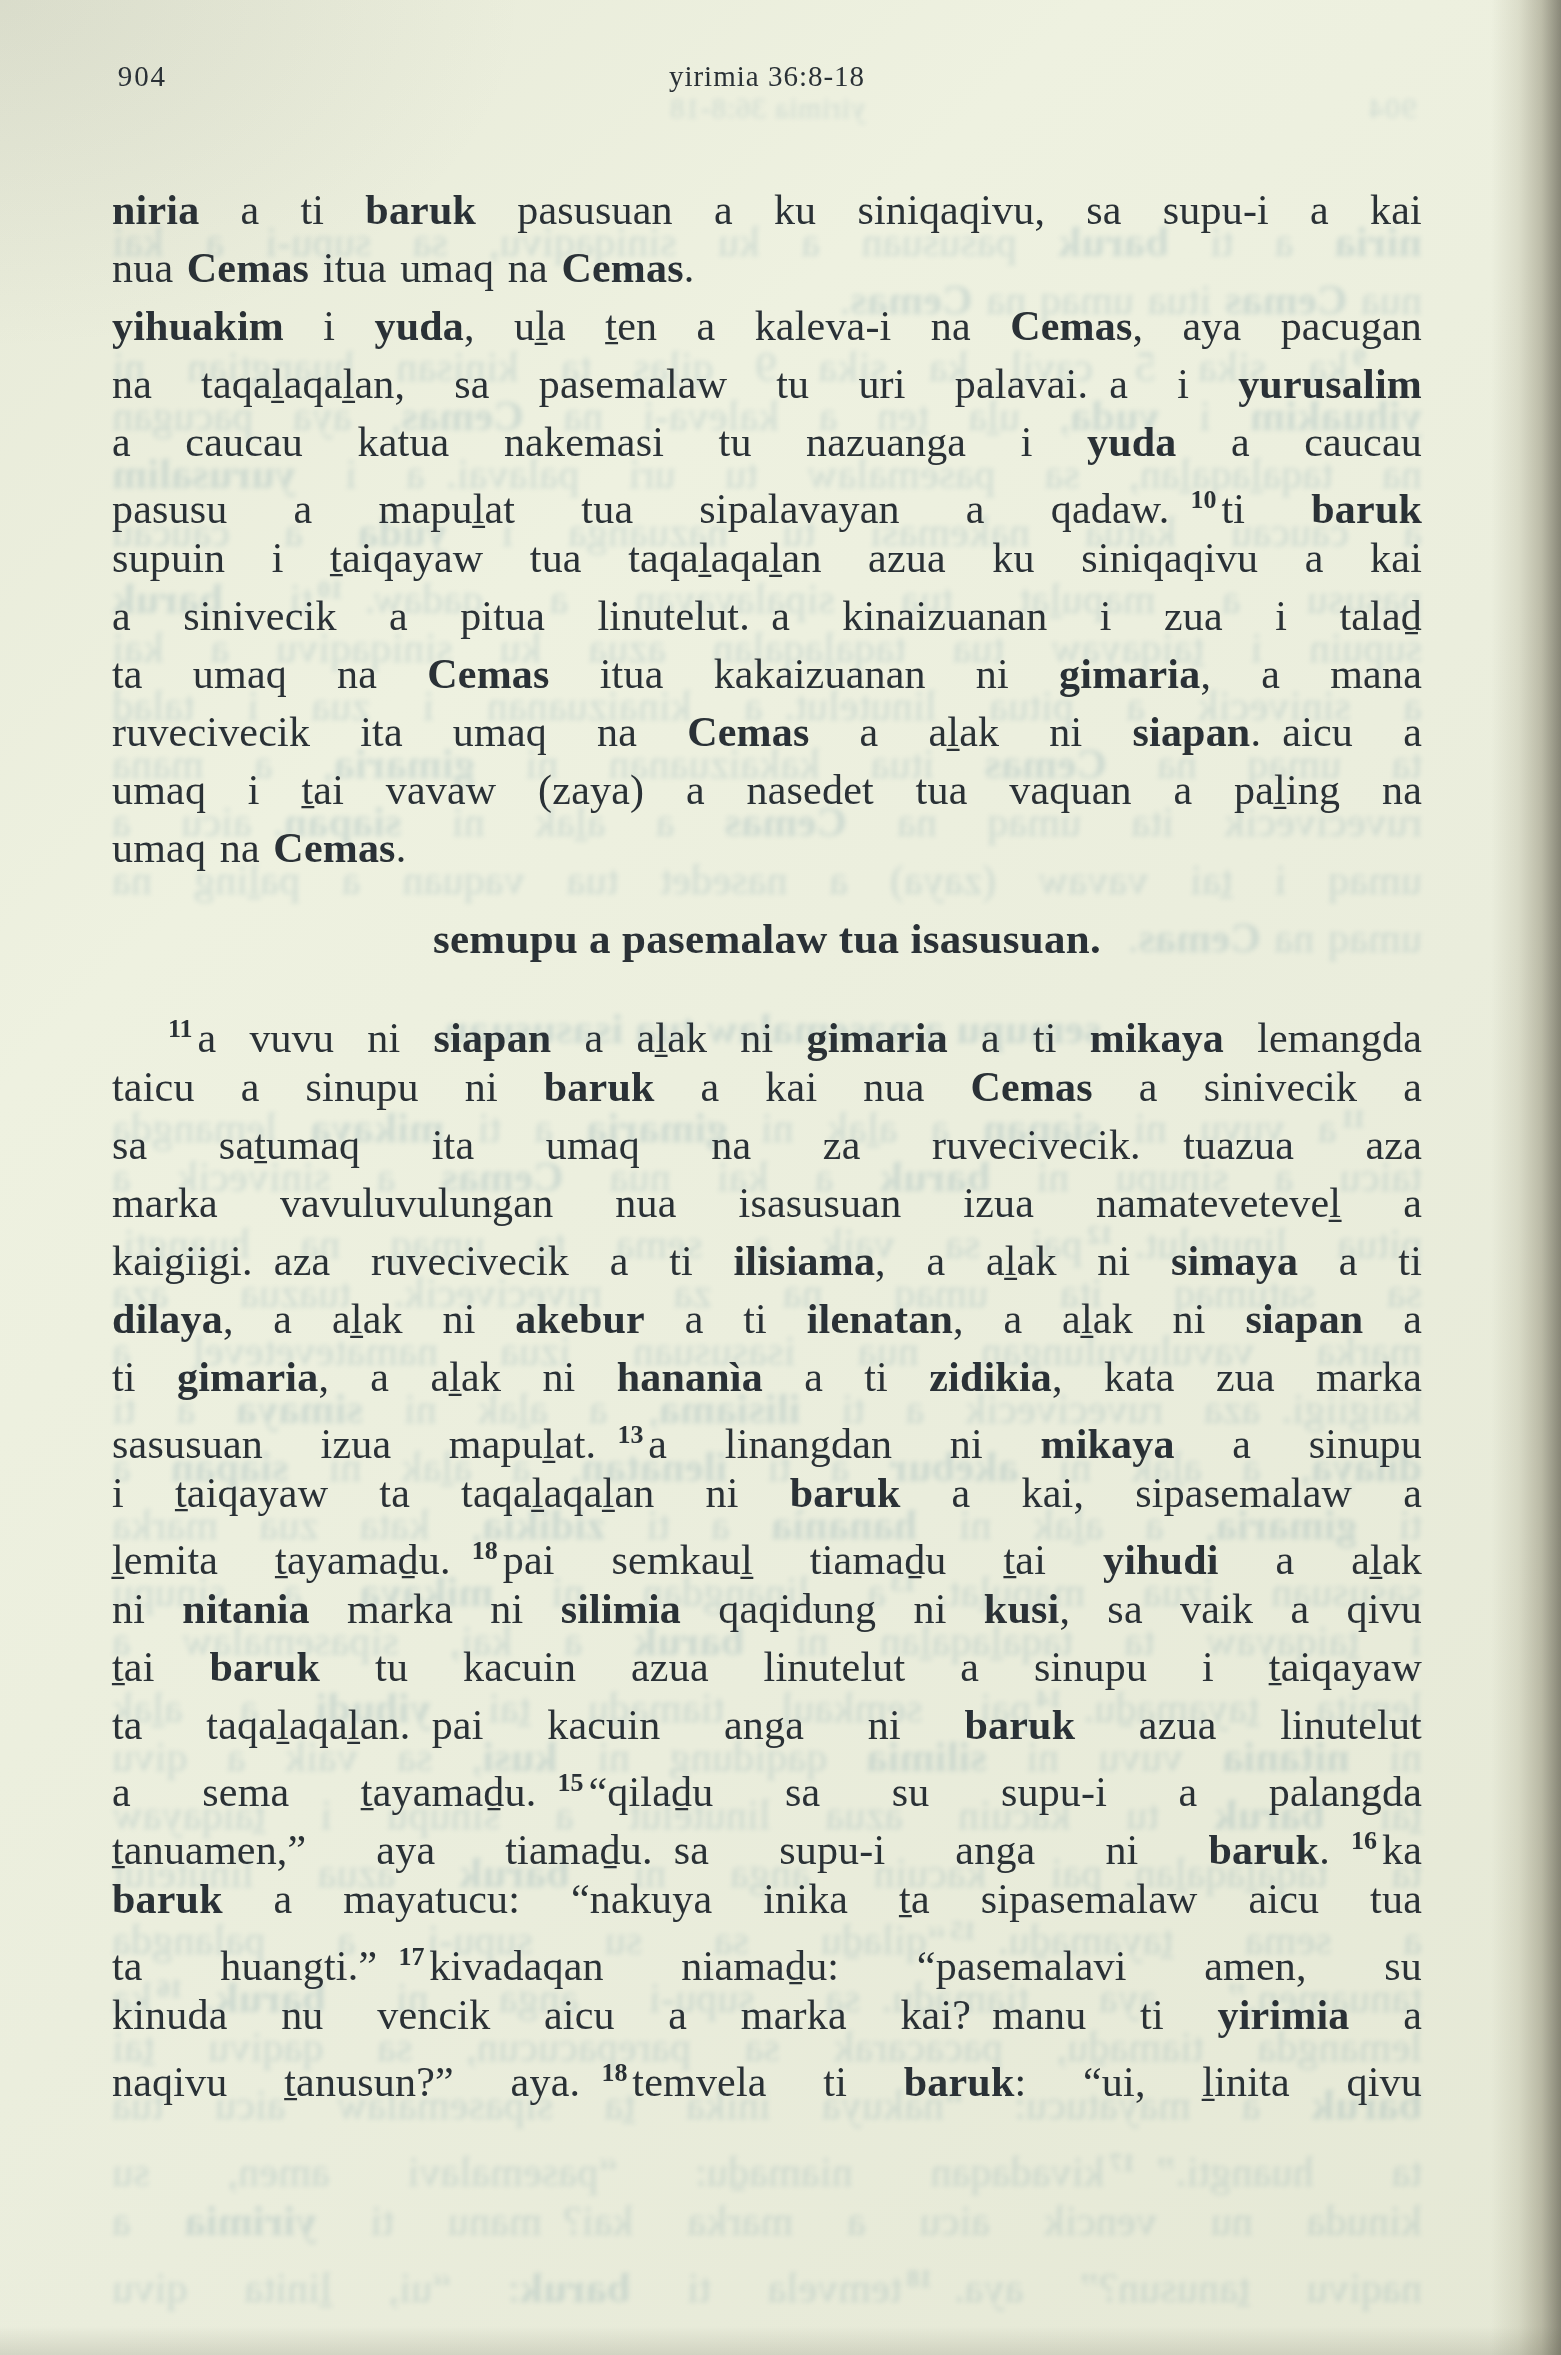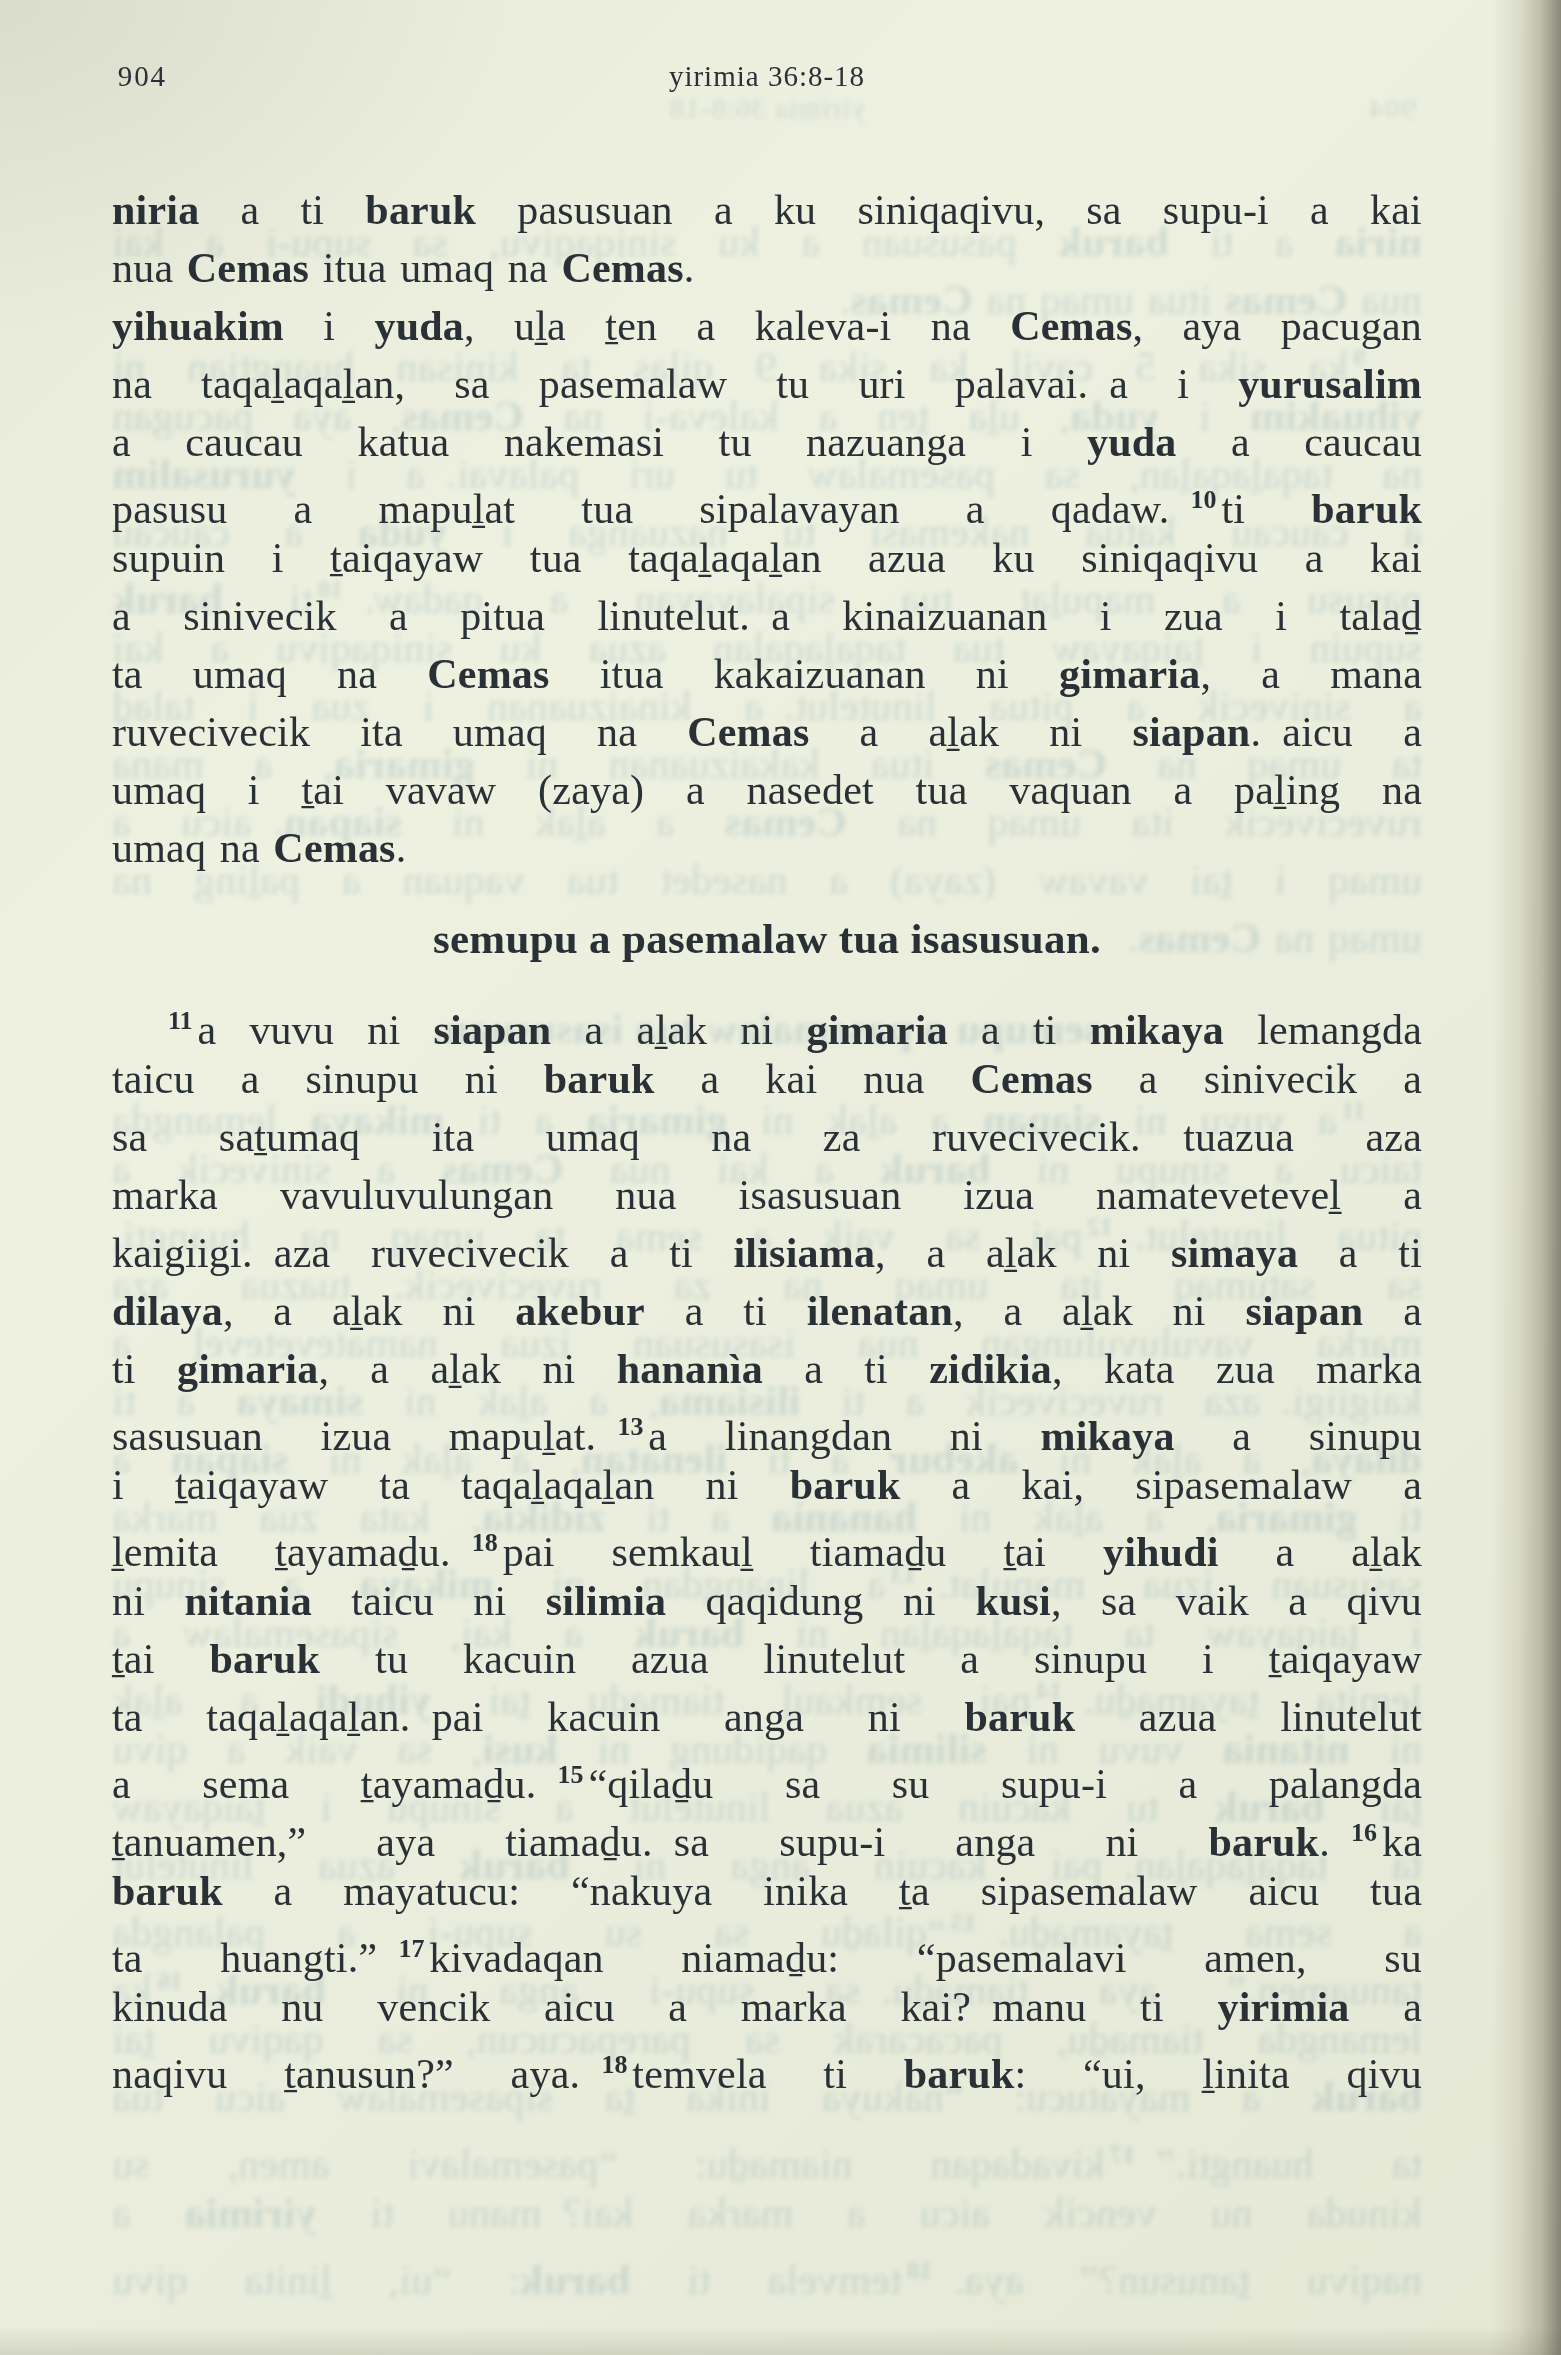--- a/index.html
+++ b/index.html
@@ -32,21 +32,21 @@
     font-size:42px; line-height:58px; height:58px;
     text-align:justify; text-align-last:justify;
     word-spacing:2.9px; letter-spacing:0.2px;
   }
   .line.indent { padding-left:56px; }
   .line.left { text-align:left; text-align-last:left; }
   .bold { font-weight:bold; }
   .vn { font-weight:bold; font-size:26px; vertical-align:14.6px; padding-right:4.9px; letter-spacing:0; }
   .heading {
     font-size:43px; font-weight:bold; text-align:center;
-    line-height:58px; margin-top:33px; margin-bottom:24px;
+    line-height:58px; margin-top:33px; margin-bottom:32px;
     letter-spacing:0.3px;
   }
   
   .bleed {
     position:absolute; left:112px; top:82px; width:1310px; z-index:1;
     transform:scaleX(-1);
     filter:blur(2.5px);
     opacity:0.17;
     color:#39728c;
     pointer-events:none; user-select:none;
@@ -84,21 +84,21 @@
           <div class="line indent"><span class="vn">11</span><span>a vuvu ni </span><span class="bold">siapan</span><span> a aḻak ni </span><span class="bold">gimaria</span><span> a ti </span><span class="bold">mikaya</span><span> lemangda</span></div>
           <div class="line"><span>taicu a sinupu ni </span><span class="bold">baruk</span><span> a kai nua </span><span class="bold">Cemas</span><span> a sinivecik a</span></div>
           <div class="line"><span>sa saṯumaq ita umaq na za ruvecivecik.  tuazua aza</span></div>
           <div class="line"><span>marka vavuluvulungan nua isasusuan izua namateveteveḻ a</span></div>
           <div class="line"><span>kaigiigi. aza ruvecivecik a ti </span><span class="bold">ilisiama</span><span>, a aḻak ni </span><span class="bold">simaya</span><span> a ti</span></div>
           <div class="line"><span class="bold">dilaya</span><span>, a aḻak ni </span><span class="bold">akebur</span><span> a ti </span><span class="bold">ilenatan</span><span>, a aḻak ni </span><span class="bold">siapan</span><span> a</span></div>
           <div class="line"><span>ti </span><span class="bold">gimaria</span><span>, a aḻak ni </span><span class="bold">hananìa</span><span> a ti </span><span class="bold">zidikia</span><span>, kata zua marka</span></div>
           <div class="line"><span>sasusuan izua mapuḻat. </span><span class="vn">13</span><span>a linangdan ni </span><span class="bold">mikaya</span><span> a sinupu</span></div>
           <div class="line"><span>i ṯaiqayaw ta taqaḻaqaḻan ni </span><span class="bold">baruk</span><span> a kai, sipasemalaw a</span></div>
           <div class="line"><span>ḻemita ṯayamaḏu. </span><span class="vn">18</span><span>pai semkauḻ tiamaḏu ṯai </span><span class="bold">yihudi</span><span> a aḻak</span></div>
-          <div class="line"><span>ni </span><span class="bold">nitania</span><span> taicu ni </span><span class="bold">silimia</span><span> qaqidung ni </span><span class="bold">kusi</span><span>, sa vaik a qivu</span></div>
+          <div class="line"><span>ni </span><span class="bold">nitania</span><span> marka ni </span><span class="bold">silimia</span><span> qaqidung ni </span><span class="bold">kusi</span><span>, sa vaik a qivu</span></div>
           <div class="line"><span>ṯai </span><span class="bold">baruk</span><span> tu kacuin azua linutelut a sinupu i ṯaiqayaw</span></div>
           <div class="line"><span>ta taqaḻaqaḻan. pai kacuin anga ni </span><span class="bold">baruk</span><span> azua linutelut</span></div>
           <div class="line"><span>a sema ṯayamaḏu. </span><span class="vn">15</span><span>“qilaḏu sa su supu-i a palangda</span></div>
           <div class="line"><span>ṯanuamen,” aya tiamaḏu. sa supu-i anga ni </span><span class="bold">baruk</span><span>. </span><span class="vn">16</span><span>ka</span></div>
           <div class="line"><span class="bold">baruk</span><span> a mayatucu: “nakuya inika ṯa sipasemalaw aicu tua</span></div>
           <div class="line"><span>ta huangti.” </span><span class="vn">17</span><span>kivadaqan niamaḏu: “pasemalavi amen, su</span></div>
           <div class="line"><span>kinuda nu vencik aicu a marka kai? manu ti </span><span class="bold">yirimia</span><span> a</span></div>
           <div class="line"><span>naqivu ṯanusun?” aya. </span><span class="vn">18</span><span>temvela ti </span><span class="bold">baruk</span><span>: “ui, ḻinita qivu</span></div>
         </div>
       </div>

